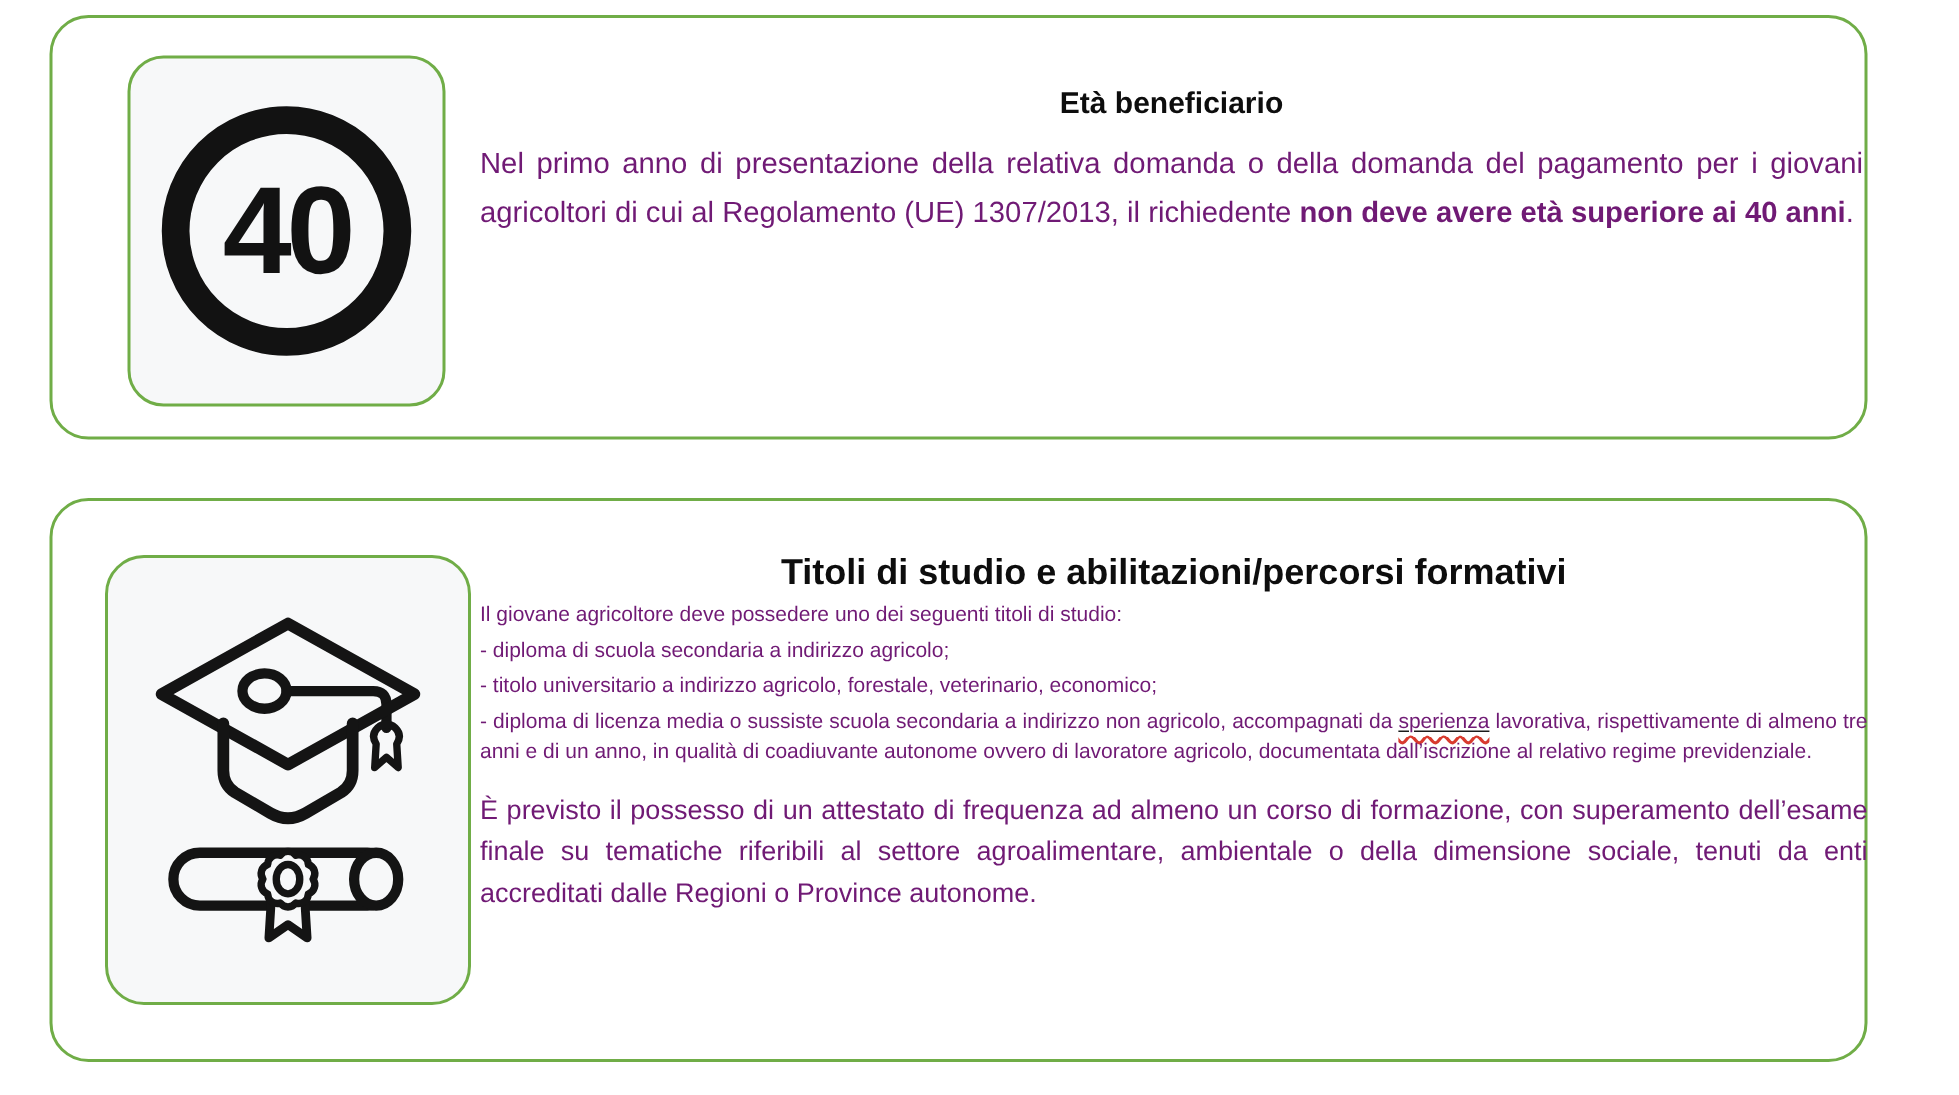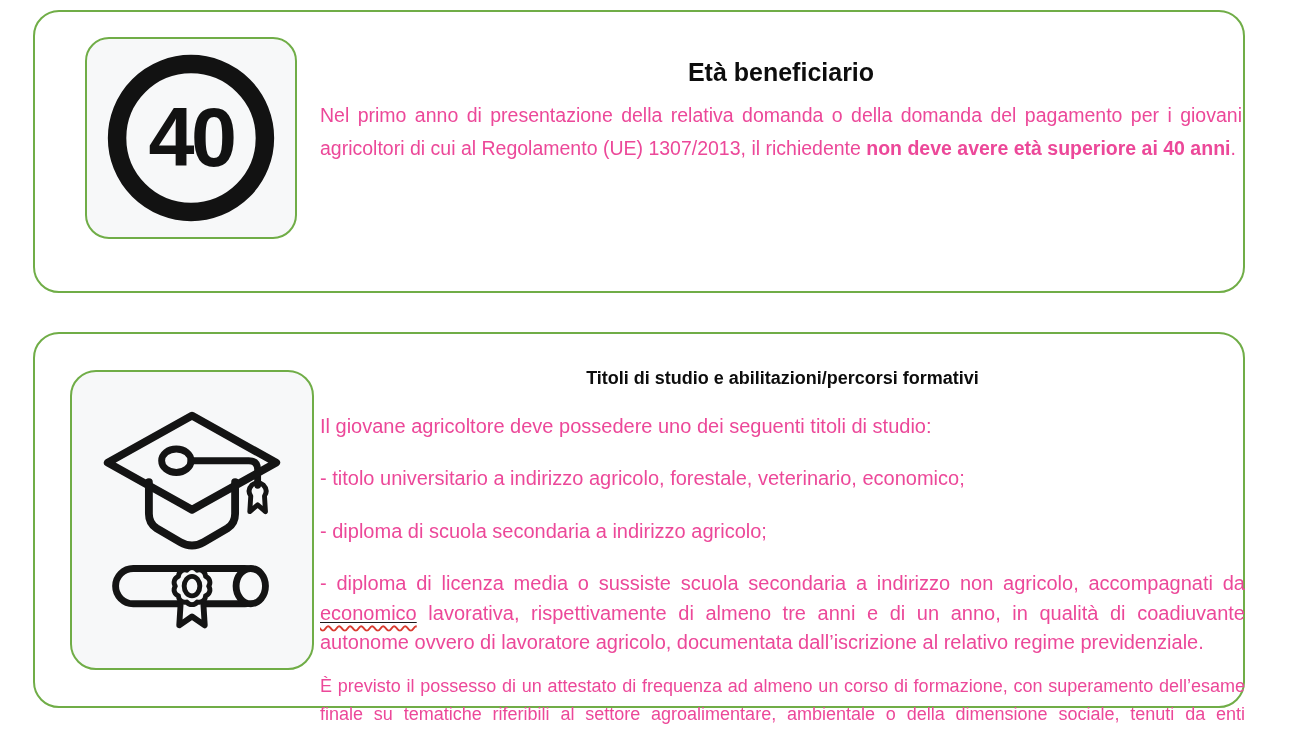--- a/index.html
+++ b/index.html
@@ -26,43 +26,43 @@
 
   .icon-box {
     position: absolute;
     background: #f7f8f9;
     border: 2px solid #70AD47;
     box-sizing: border-box;
     display: flex;
     align-items: center;
     justify-content: center;
   }
-  .icon-box-age { left: 50px; top: 25px; width: 212px; height: 202px; border-radius: 24px; }
+  .icon-box-age { left: 50px; top: 25px; width: 212px; height: 234px; border-radius: 24px; }
   .icon-box-edu { left: 35px; top: 36px; width: 244px; height: 300px; border-radius: 26px; }
 
   .text-col { position: absolute; left: 285px; }
   .text-col-age { top: 46px; width: 922px; }
   .text-col-edu { top: 34px; width: 925px; }
 
   .card h2 {
     margin: 0;
     text-align: center;
     font-weight: bold;
     color: #0d0d0d;
   }
-  .card-age h2 { font-size: 25px; }
-  .card-edu h2 { font-size: 18px; margin-bottom: 0; }
+  .card-age h2 { font-size: 20px; }
+  .card-edu h2 { font-size: 24px; margin-bottom: 0; }
 
   .card p {
     margin: 12px 0 0 0;
     text-align: justify;
-    color: #ec4899;
+    color: #701a75;
   }
   .card-age p { font-size: 19.5px; line-height: 1.7; }
-  .card-edu p { font-size: 20px; line-height: 1.47; margin-top: 23px; }
+  .card-edu p { font-size: 14px; line-height: 1.47; margin-top: 3px; }
 
   .bold-seg { font-weight: bold; }
 
   .note {
     font-size: 18px !important;
     line-height: 1.52 !important;
     margin-top: 16px !important;
   }
 
   .spell-error {
@@ -115,20 +115,20 @@
 
         <path d="M89,198 L87,230 L100,221 L113,230 L111,198 Z" fill="#f7f8f9" stroke="#141414" stroke-width="6" stroke-linejoin="round"></path>
 
         <path d="M117,190 A6.5,6.5 0 0 1 113.8,200 A6.5,6.5 0 0 1 105.3,206.2 A6.5,6.5 0 0 1 94.7,206.2 A6.5,6.5 0 0 1 86.2,200 A6.5,6.5 0 0 1 83,190 A6.5,6.5 0 0 1 86.2,180 A6.5,6.5 0 0 1 94.7,173.8 A6.5,6.5 0 0 1 105.3,173.8 A6.5,6.5 0 0 1 113.8,180 A6.5,6.5 0 0 1 117,190 Z" fill="#f7f8f9" stroke="#141414" stroke-width="5" stroke-linejoin="round"></path>
         <ellipse cx="100" cy="190" rx="8" ry="10" fill="none" stroke="#141414" stroke-width="5"></ellipse>
       </svg>
     </div>
     <div class="text-col text-col-edu">
       <h2>Titoli di studio e abilitazioni/percorsi formativi</h2>
       <p>Il giovane agricoltore deve possedere uno dei seguenti titoli di studio:</p>
+      <p>- diploma di scuola secondaria a indirizzo agricolo;</p>
       <p>- titolo universitario a indirizzo agricolo, forestale, veterinario, economico;</p>
-      <p>- diploma di scuola secondaria a indirizzo agricolo;</p>
-      <p><span>- diploma di licenza media o sussiste scuola secondaria a indirizzo non agricolo, accompagnati da </span><span class="spell-error"><span class="underlined">economico</span></span><span> lavorativa, rispettivamente di almeno tre anni e di un anno, in qualità di coadiuvante autonome ovvero di lavoratore agricolo, documentata dall’iscrizione al relativo regime previdenziale.</span></p>
+      <p><span>- diploma di licenza media o sussiste scuola secondaria a indirizzo non agricolo, accompagnati da </span><span class="spell-error"><span class="underlined">sperienza</span></span><span> lavorativa, rispettivamente di almeno tre anni e di un anno, in qualità di coadiuvante autonome ovvero di lavoratore agricolo, documentata dall’iscrizione al relativo regime previdenziale.</span></p>
       <p class="note">È previsto il possesso di un attestato di frequenza ad almeno un corso di formazione, con superamento dell’esame finale su tematiche riferibili al settore agroalimentare, ambientale o della dimensione sociale, tenuti da enti accreditati dalle Regioni o Province autonome.</p>
     </div>
   </section>
 
 </div>
 
 </body></html>

